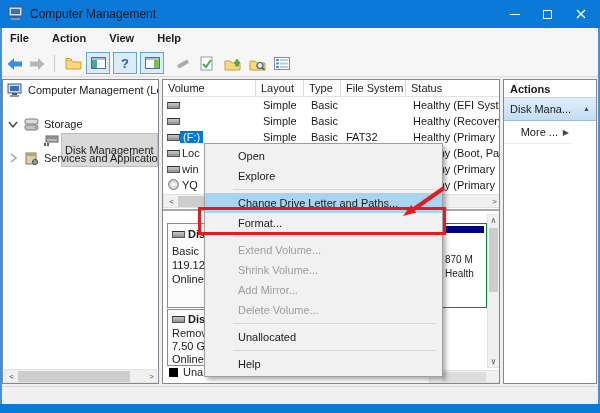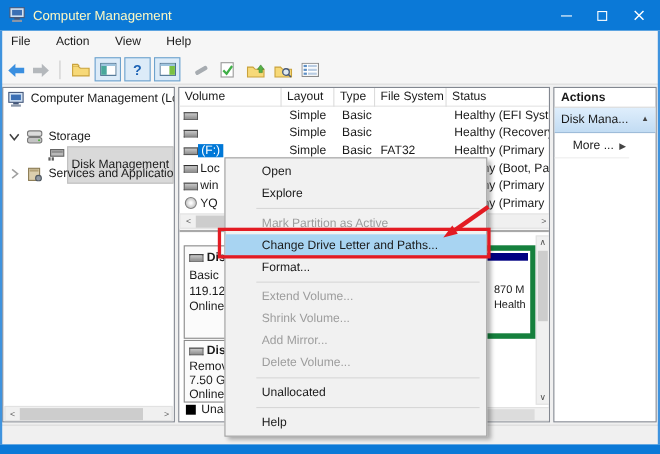--- a/index.html
+++ b/index.html
@@ -4,28 +4,28 @@
 <style>
   * { margin:0; padding:0; box-sizing:border-box; }
   html,body { width:600px; height:413px; background:#fff; }
   body { font-family:"Liberation Sans","DejaVu Sans",sans-serif; font-size:11px; color:#1a1a1a; }
   .win { position:relative; width:600px; height:413px; overflow:hidden; background:#f0f0f0; }
   .abs { position:absolute; }
   .nowrap { white-space:nowrap; }
 
   
   .titlebar { left:0; top:0; width:600px; height:28px; background:#0b79d7; }
-  .title-text { left:30px; top:7px; color:#fef9c3; font-size:12px; }
+  .title-text { left:30px; top:7px; color:#0f172a; font-size:12px; }
   .caption-btn { top:0; width:33px; height:28px; display:flex; align-items:center; justify-content:center; }
   .win-sideborder { top:28px; width:2px; height:376px; background:#3f93de; }
   .bottombar { left:0; top:404px; width:600px; height:9px; background:#0b79d7; }
 
   
   .menubar { left:0; top:28px; width:600px; height:22px; background:#f6f6f6; }
-  .menubar .mitem { display:inline-block; padding:4px 10px 0 10px; height:22px; }
+  .menubar .mitem { display:inline-block; padding:4px 10px 0 10px; height:22px;font-weight:bold; }
   .toolbar { left:0; top:50px; width:600px; height:27px; background:#f6f6f6; border-bottom:1px solid #dcdcdc; }
   .tbi { top:55px; width:18px; height:17px; display:flex; align-items:center; justify-content:center; }
   .tb-sep { top:55px; width:1px; height:17px; background:#c9c9c9; }
   .tb-box { top:52px; width:24px; height:22px; border:1px solid #6da2cd; background:#dcebf8; display:flex; align-items:center; justify-content:center; }
 
   
   .panel { background:#fff; border:1px solid #828790; overflow:hidden; }
   .tree-panel { left:2px; top:79px; width:157px; height:305px; }
   .center-panel { left:162px; top:79px; width:338px; height:305px; }
   .actions-panel { left:503px; top:79px; width:94px; height:305px; }
@@ -43,21 +43,21 @@
   .cd-icon { width:11px; height:11px; border-radius:50%; border:1px solid #7e7e7e; background:radial-gradient(circle at 50% 50%, #fafafa 15%, #c7c7c7 70%); }
   .sel-name { background:#0078d7; color:#fff; padding:0 3px; }
 
   
   .sb { background:#f0f0f0; border:1px solid #e2e2e2; }
   .sb-thumb { background:#cdcdcd; }
   .sb-arrow { color:#505050; font-size:8px; line-height:12px; text-align:center; }
 
   
   .disk-label { border:1px solid #8a8a8a; background:#fbfbfb; overflow:hidden; }
-  .part-block { border:5px solid #15803d; background:#fff; }
+  .part-block { border:1px solid #15803d; background:#fff; }
   .navy-strip { background:#000082; }
   .small10 { font-size:10px; }
 
   
   .act-header { left:0; top:0; width:92px; height:18px; padding:3px 0 0 6px; font-weight:bold; border-bottom:1px solid #d4d4d4; }
   .act-group { left:0; top:18px; width:92px; height:23px; background:linear-gradient(#dfeefc,#c2dcf3); border-bottom:1px solid #9ebcd9; padding:5px 0 0 6px; }
   .act-more { left:0; top:41px; width:68px; height:23px; padding:5px 14px 0 0; text-align:right; border-bottom:1px solid #ededed; }
 
   
   .ctx { left:204px; top:143px; width:239px; background:#f1f1f1; border:1px solid #9f9f9f; box-shadow:3px 3px 4px rgba(0,0,0,0.30); padding:2px 0; z-index:20; }
@@ -334,21 +334,20 @@
 
   <div class="abs statusbar"></div>
   <div class="abs win-sideborder" style="left:0"></div>
   <div class="abs win-sideborder" style="left:598px"></div>
   <div class="abs bottombar"></div>
 
   <div class="abs ctx">
     <div class="cmi">Open</div>
     <div class="cmi">Explore</div>
     <div class="csep"></div>
-    <div class="cmi disabled">Mark Partition as Active</div>
     <div class="cmi hl">Change Drive Letter and Paths...</div>
     <div class="cmi">Format...</div>
     <div class="csep"></div>
     <div class="cmi disabled">Extend Volume...</div>
     <div class="cmi disabled">Shrink Volume...</div>
     <div class="cmi disabled">Add Mirror...</div>
     <div class="cmi disabled">Delete Volume...</div>
     <div class="csep"></div>
     <div class="cmi">Unallocated</div>
     <div class="csep"></div>

